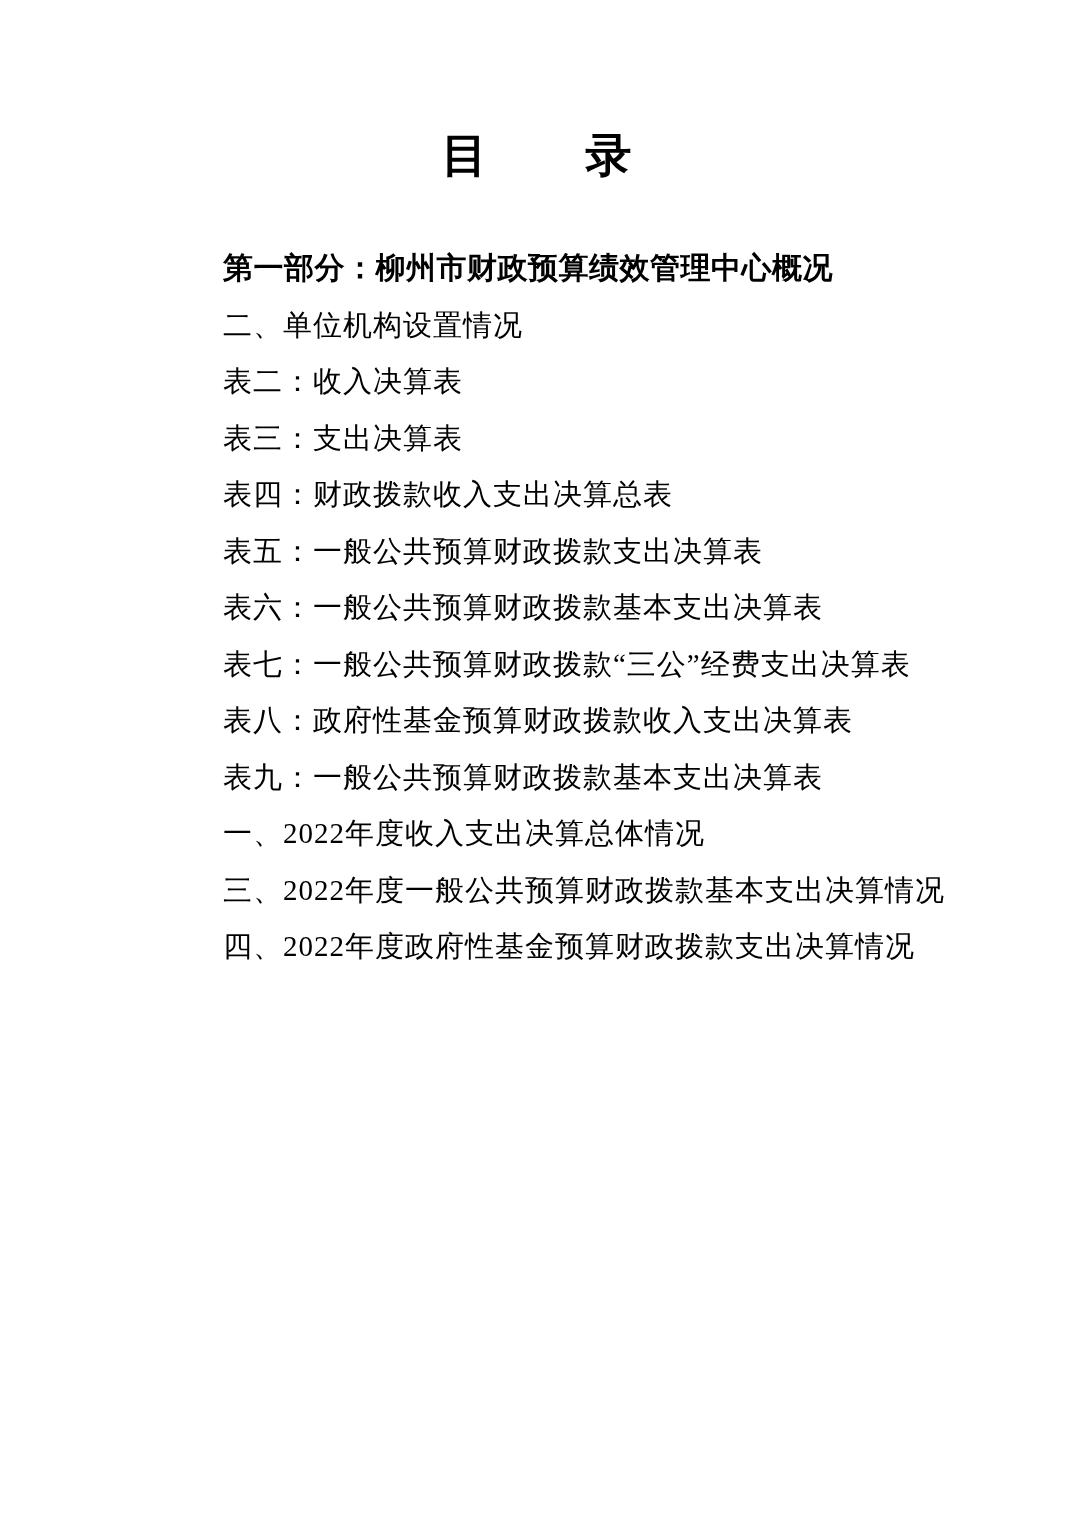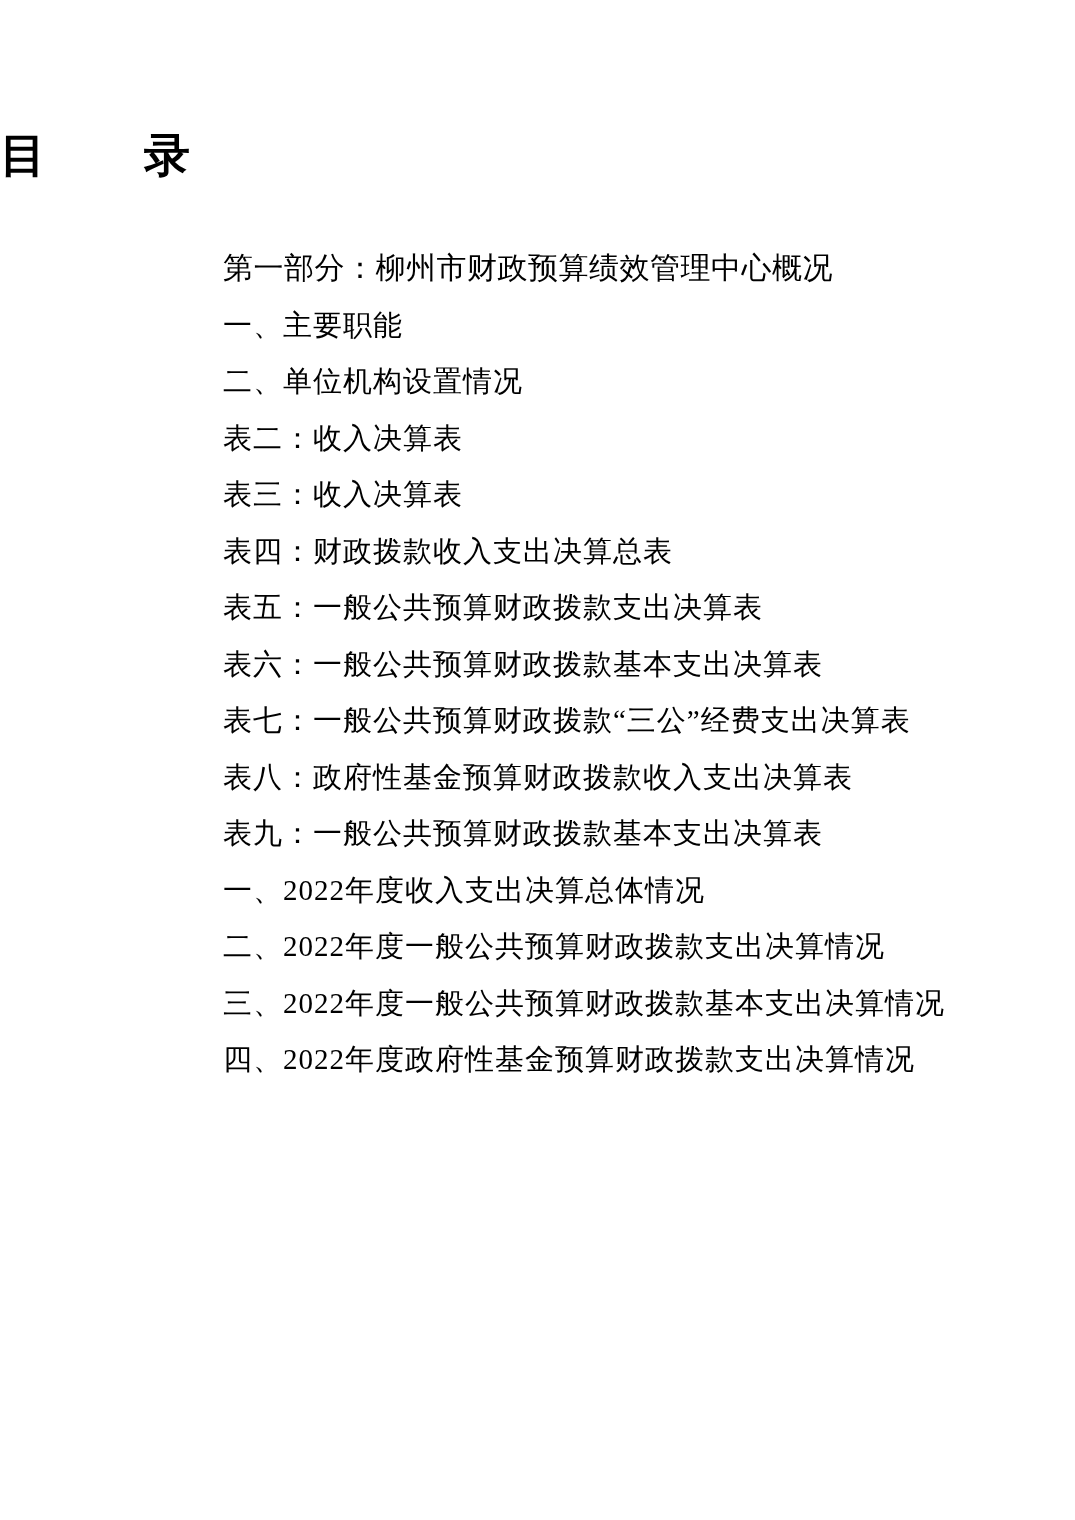--- a/index.html
+++ b/index.html
@@ -12,21 +12,21 @@
     width: 1075px;
     height: 1520px;
     background: #ffffff;
     color: #000000;
     overflow: hidden;
     font-family: "Liberation Serif", serif;
   }
   .doc-title {
     margin: 0;
     padding-top: 130px;
-    text-align: left;
+    text-align: center;
     font-family: "Liberation Sans", sans-serif;
     font-weight: 700;
     font-size: 46px;
     line-height: 50px;
     letter-spacing: 2px;
     color: #000000;
   }
   .toc {
     margin-top: 60px;
     padding-left: 165px;
@@ -35,49 +35,47 @@
     line-height: 56.5px;
   }
   .toc p {
     margin: 0;
     text-indent: 58px; 
     text-align: left;
     word-break: break-all;
   }
   .toc p.section {
     font-family: "Liberation Sans", sans-serif;
-    font-weight: 400;
+    font-weight: 700;
     font-size: 30px;
     letter-spacing: 0.5px;
   }
   .toc p.item {
     font-family: "Liberation Serif", serif;
     font-weight: 400;
     font-size: 29px;
     letter-spacing: 1px;
   }
 </style>
 </head>
 <body>
 
 <div class="page">
 
   <h1 class="doc-title">目　　录</h1>
 
   <div class="toc">
     <p class="section">第一部分：柳州市财政预算绩效管理中心概况</p>
-    <p class="item">一、主要职能</p>
     <p class="item">二、单位机构设置情况</p>
     <p class="item">表二：收入决算表</p>
-    <p class="item">表三：收入决算表</p>
+    <p class="item">表三：支出决算表</p>
     <p class="item">表四：财政拨款收入支出决算总表</p>
     <p class="item">表五：一般公共预算财政拨款支出决算表</p>
     <p class="item">表六：一般公共预算财政拨款基本支出决算表</p>
     <p class="item">表七：一般公共预算财政拨款“三公”经费支出决算表</p>
     <p class="item">表八：政府性基金预算财政拨款收入支出决算表</p>
     <p class="item">表九：一般公共预算财政拨款基本支出决算表</p>
     <p class="item">一、2022年度收入支出决算总体情况</p>
-    <p class="item">二、2022年度一般公共预算财政拨款支出决算情况</p>
     <p class="item">三、2022年度一般公共预算财政拨款基本支出决算情况</p>
     <p class="item">四、2022年度政府性基金预算财政拨款支出决算情况</p>
   </div>
 
 </div>
 
 </body></html>

